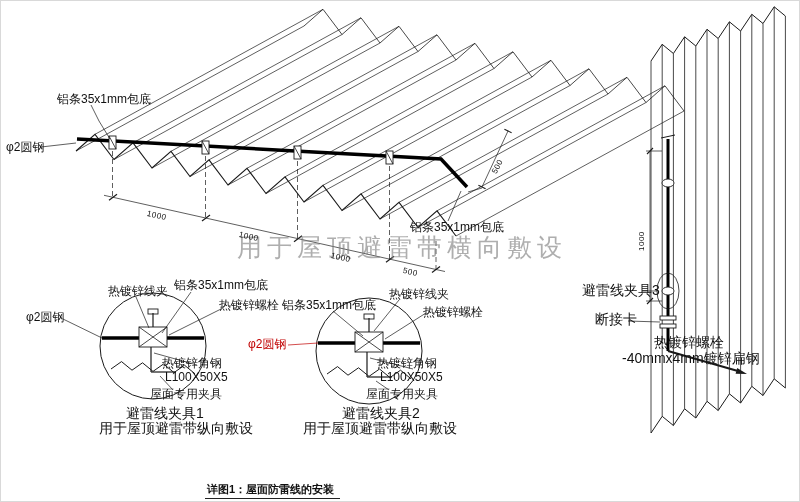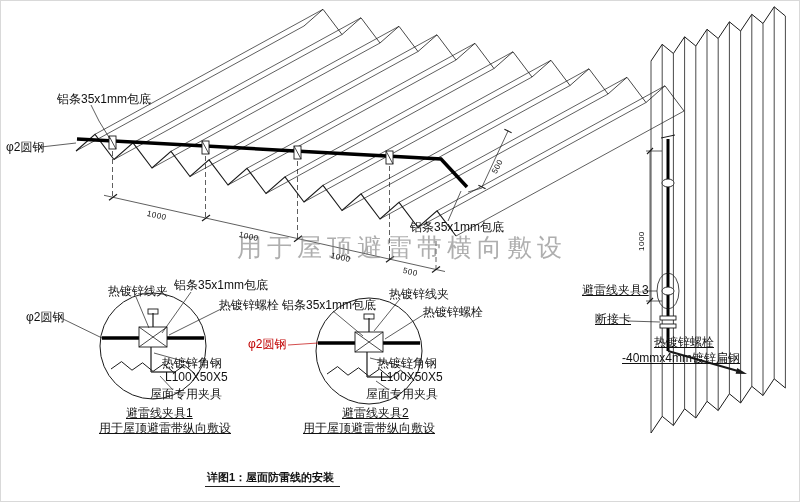--- a/index.html
+++ b/index.html
@@ -6,27 +6,27 @@
   .stage{
     position:relative;width:800px;height:502px;background:#fff;
     border:1px solid #d9d9d9;box-sizing:border-box;overflow:hidden;
     font-family:"Liberation Sans","DejaVu Sans",sans-serif;color:#111;
   }
   .stage svg{position:absolute;left:0;top:0;}
   .lbl{
     position:absolute;font-size:12px;line-height:10px;white-space:nowrap;
     color:#111;pointer-events:none;
   }
-  .lbl-md{font-size:12px;line-height:11px;text-decoration:underline;}
+  .lbl-md{font-size:14px;line-height:11px;}
   .lbl-red{color:#c00000;}
   .rot{transform-origin:0 0;display:inline-block;}
   .dim{font-size:8px;letter-spacing:0.5px;}
   .caption{
     position:absolute;font-size:11px;font-weight:600;white-space:nowrap;
-    padding:0 6px 1px 2px;border-bottom:1.5px solid #222;color:#111;
+    padding:0 6px 1px 2px;border-bottom:1.5px solid #222;color:#111;margin-top:12px;
   }
   .watermark{
     position:absolute;left:236px;top:230px;font-size:25px;letter-spacing:5px;
     color:rgba(125,125,125,0.62);font-family:"Liberation Serif","DejaVu Serif",serif;
     white-space:nowrap;pointer-events:none;
   }
 </style>
 </head>
 <body>
 

